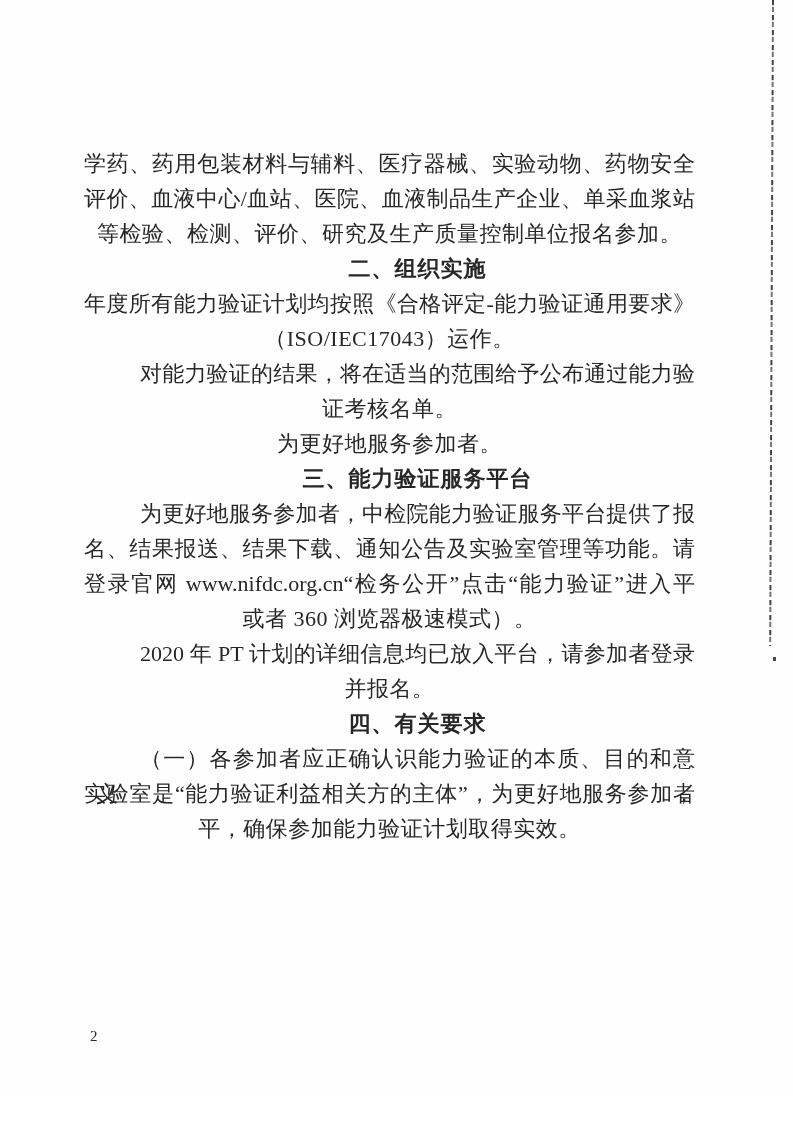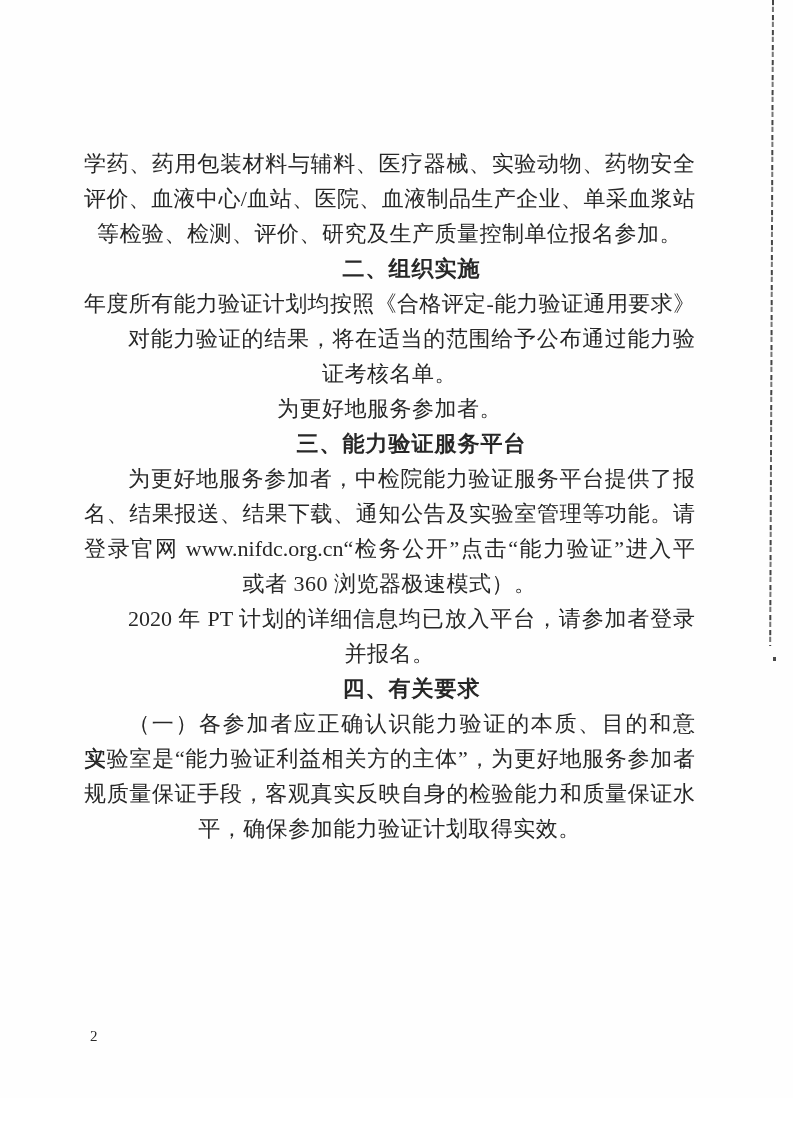--- a/index.html
+++ b/index.html
@@ -31,20 +31,21 @@
     letter-spacing: 0.5px;
   }
   .line.j {
     text-align: justify;
     text-align-last: justify;
     text-justify: inter-character;
     letter-spacing: 0;
   }
   .line.indent {
     text-indent: 44px;
+    margin-left: 12px;
   }
   .line.heading {
     font-weight: bold;
     letter-spacing: 1px;
   }
   .page-number {
     position: absolute;
     left: 90px;
     top: 1028px;
     font-size: 15px;
@@ -82,32 +83,32 @@
 
   <div class="scan-line"></div>
   <div class="scan-dot"></div>
 
   <main class="text-block">
     <div class="line j">学药、药用包装材料与辅料、医疗器械、实验动物、药物安全</div>
     <div class="line j">评价、血液中心/血站、医院、血液制品生产企业、单采血浆站</div>
     <div class="line">等检验、检测、评价、研究及生产质量控制单位报名参加。</div>
     <div class="line heading indent">二、组织实施</div>
     <div class="line j">年度所有能力验证计划均按照《合格评定-能力验证通用要求》</div>
+    <div class="line">（ISO/IEC17043）运作。</div>
     <div class="line j indent">对能力验证的结果，将在适当的范围给予公布通过能力验</div>
     <div class="line">证考核名单。</div>
     <div class="line">为更好地服务参加者。</div>
     <div class="line heading indent">三、能力验证服务平台</div>
     <div class="line j indent">为更好地服务参加者，中检院能力验证服务平台提供了报</div>
     <div class="line j">名、结果报送、结果下载、通知公告及实验室管理等功能。请</div>
     <div class="line j">登录官网 www.nifdc.org.cn“检务公开”点击“能力验证”进入平</div>
     <div class="line">或者 360 浏览器极速模式）。</div>
     <div class="line j indent">2020 年 PT 计划的详细信息均已放入平台，请参加者登录</div>
     <div class="line">并报名。</div>
     <div class="line heading indent">四、有关要求</div>
     <div class="line j indent">（一）各参加者应正确认识能力验证的本质、目的和意义，</div>
     <div class="line j">实验室是“能力验证利益相关方的主体”，为更好地服务参加者</div>
-    <div class="line j">规质量保证手段，客观真实反映自身的检验能力和质量保证水</div>
     <div class="line">平，确保参加能力验证计划取得实效。</div>
   </main>
 
   <div class="page-number">2</div>
 
 </div>
 
 </body></html>

